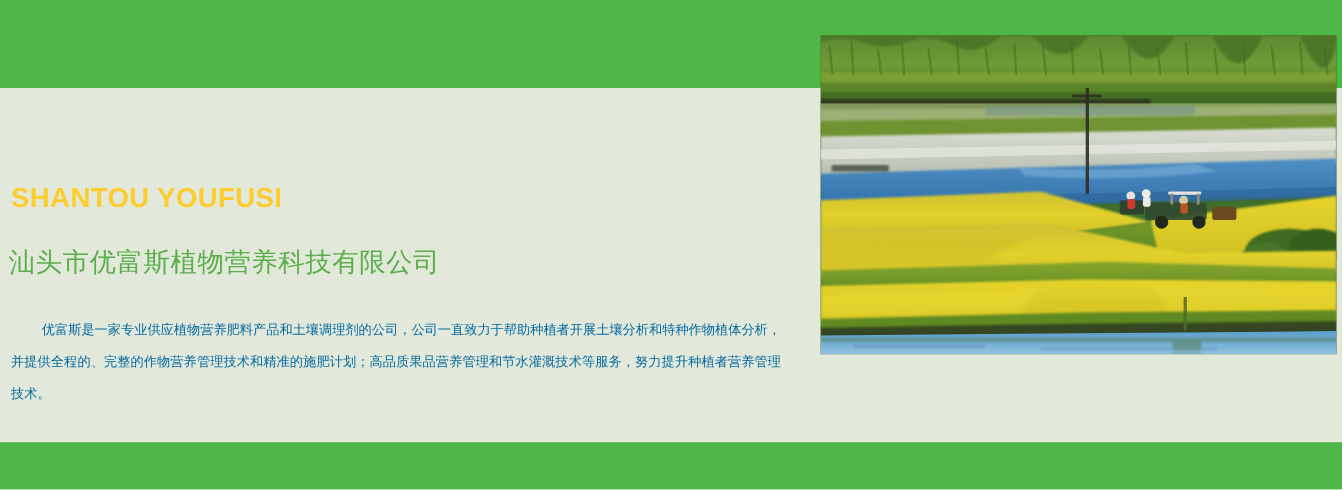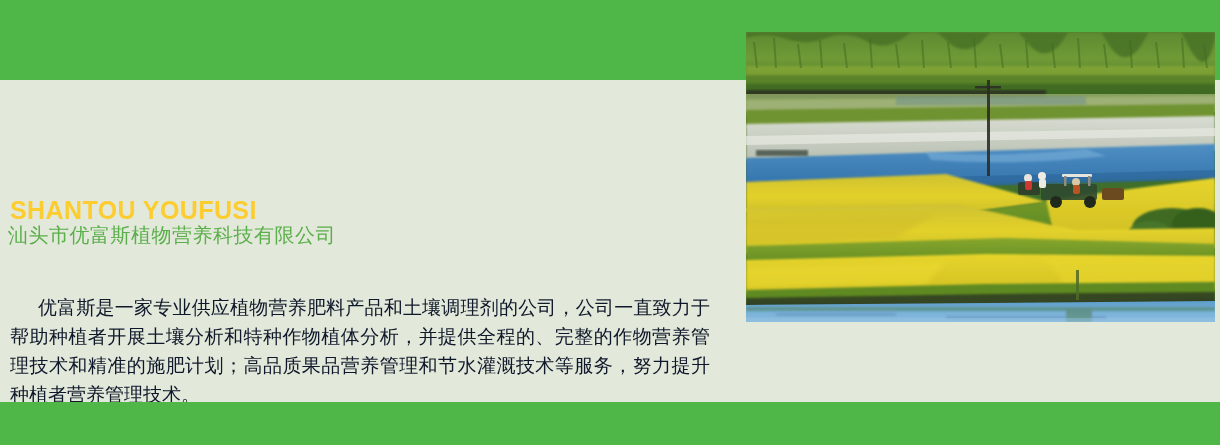--- a/index.html
+++ b/index.html
@@ -41,46 +41,45 @@
     width: 746px; height: 322px;
   }
   .brand-en {
     position: absolute;
     left: 10px; top: 86px;
     font-size: 25px;
     font-weight: bold;
     letter-spacing: 0.4px;
     color: #fdcd2f;
     white-space: nowrap;
-    margin-top: 30px;
   }
   .brand-sub {
     position: absolute;
     left: 10px; top: 117px;
     font-size: 17px;
     font-weight: normal;
     letter-spacing: 0.1px;
     color: #909090;
     white-space: nowrap;
   }
   .brand-cn {
     position: absolute;
     left: 8px; top: 142px;
-    font-size: 20px;
+    font-size: 24px;
     letter-spacing: 0.5px;
     color: #5aaf4a;
     white-space: nowrap;
   }
   .intro {
     position: absolute;
     left: 10px; top: 194px;
     width: 700px;
-    font-size: 19px;
+    font-size: 12px;
     line-height: 29px;
-    color: #0f172a;
+    color: #0369a1;
     text-indent: 28px;
     text-align: justify;
   }
 
   
   .photo {
     position: absolute;
     left: 746px; top: 32px;
     width: 469px; height: 290px;
     overflow: hidden;

